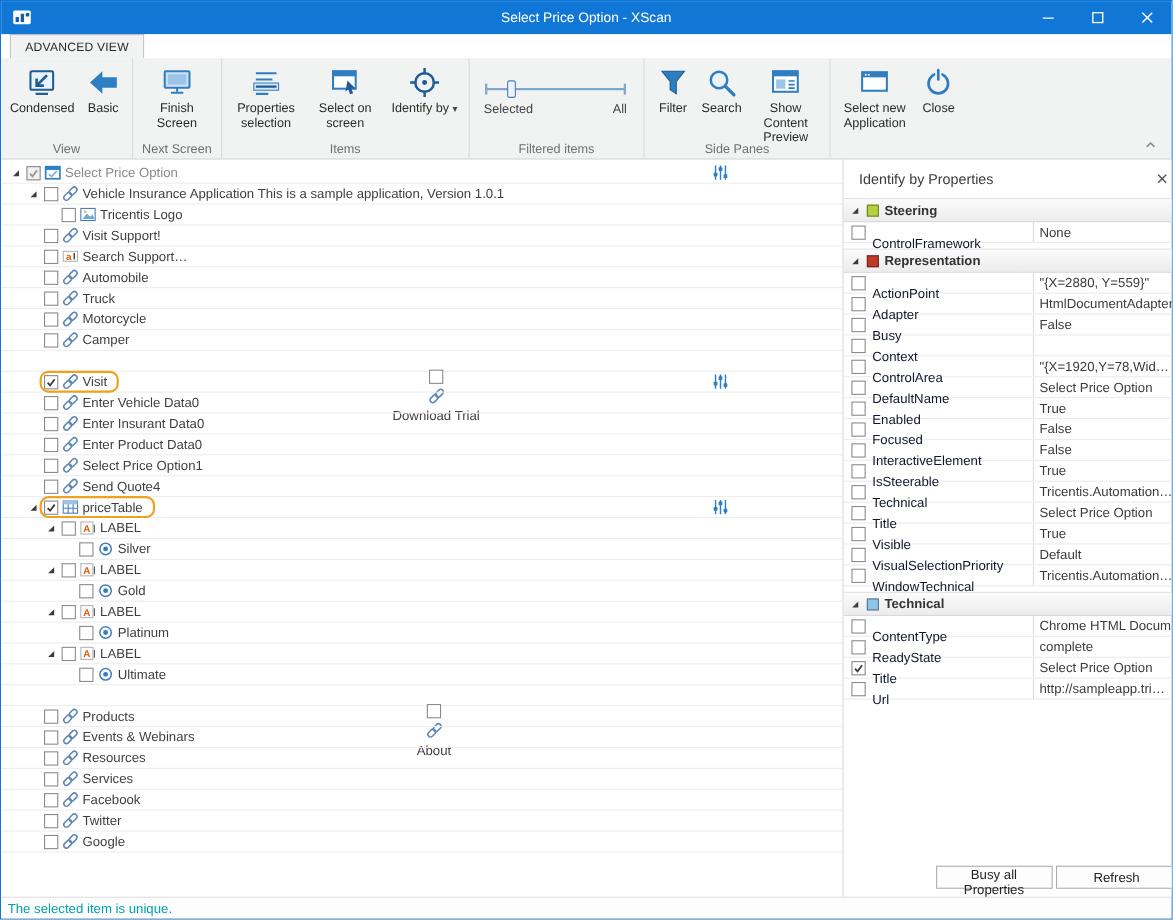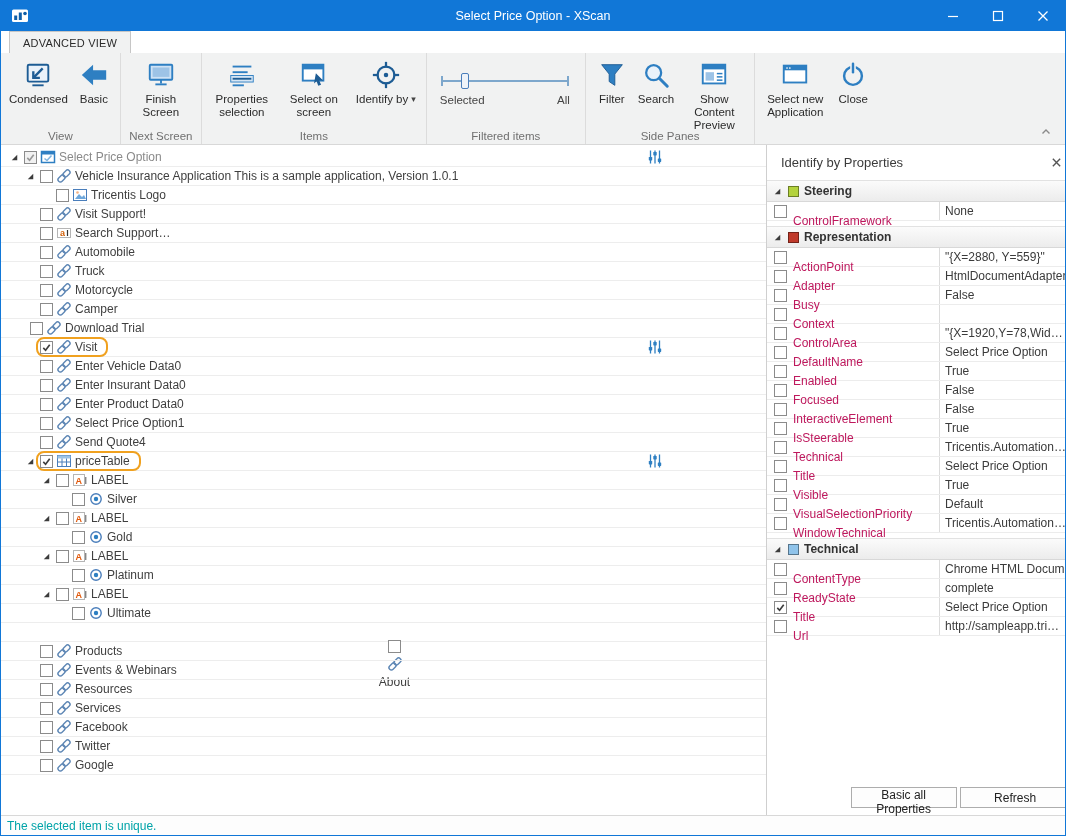--- a/index.html
+++ b/index.html
@@ -57,21 +57,21 @@
   .props-header{height:34px;display:flex;align-items:center;padding:0 12px 0 14px;font-size:13px;color:#3b3b3b;flex:none;}
   .pclose{margin-left:auto;width:16px;height:16px;display:flex;align-items:center;justify-content:center;}
   .props-body{flex:1;overflow:hidden;}
   .sec-header{height:22px;display:flex;align-items:center;gap:5px;padding-left:4px;background:linear-gradient(#fbfbfb,#ececec);border-top:1px solid #e2e2e2;border-bottom:1px solid #d8d8d8;margin-top:5px;}
   .sec-header:first-child{margin-top:1px;}
   .sec-exp{width:12px;height:12px;display:flex;align-items:center;justify-content:center;}
   .swatch{width:11px;height:11px;border:1px solid rgba(0,0,0,.4);flex:none;}
   .sec-name{font-weight:bold;font-size:12px;color:#333;}
   .prow{height:19px;display:flex;align-items:center;border-bottom:1px solid #ececec;font-size:12px;}
   .pcb{width:26px;display:flex;justify-content:center;flex:none;}
-  .pname{width:146px;flex:none;color:#be185d;overflow:hidden;white-space:nowrap;margin-top:20px;}
+  .pname{width:146px;flex:none;color:#0f172a;overflow:hidden;white-space:nowrap;margin-top:20px;}
   .pval{flex:1;align-self:stretch;border-left:1px solid #dcdcdc;padding-left:5px;display:flex;align-items:center;color:#3b3b3b;overflow:hidden;white-space:nowrap;}
   .props-buttons{flex:none;display:flex;justify-content:flex-end;gap:3px;padding:4px 6px 7px;}
   .props-buttons button{font-family:inherit;font-size:12px;height:21px;background:#fdfdfd;border:1px solid #adadad;padding:0 4px;color:#222;}
   .btn-load{width:106px;}
   .btn-refresh{width:111px;}
 
   
   .statusbar{height:20px;border-top:1px solid #d8d8d8;background:#fdfdfd;display:flex;align-items:center;padding-left:6px;font-size:12px;color:#00a3a8;}
 </style>
 </head>
@@ -404,21 +404,21 @@
           <span class="ticon">
             <svg viewBox="0 0 16 16" width="16" height="16">
               <g transform="rotate(-45 8 8)" fill="none" stroke="#5e87b5" stroke-width="1.4">
                 <rect x="0.5" y="5.6" width="8" height="4.8" rx="2.4"></rect>
                 <rect x="7.5" y="5.6" width="8" height="4.8" rx="2.4"></rect>
               </g>
             </svg>
           </span>
           <span class="tlabel">Camper</span>
         </div>
-        <div class="trow" style="padding-left: 12px;">
+        <div class="trow" style="padding-left: 26px; flex-direction: column;">
           <span class="expander"></span>
           <span class="cb"></span>
           <span class="ticon">
             <svg viewBox="0 0 16 16" width="16" height="16">
               <g transform="rotate(-45 8 8)" fill="none" stroke="#5e87b5" stroke-width="1.4">
                 <rect x="0.5" y="5.6" width="8" height="4.8" rx="2.4"></rect>
                 <rect x="7.5" y="5.6" width="8" height="4.8" rx="2.4"></rect>
               </g>
             </svg>
           </span>
@@ -946,21 +946,21 @@
           </div>
           <div class="prow">
             <span class="pcb">
               <span class="cb"></span>
             </span>
             <span class="pname">Url</span>
             <span class="pval">http://sampleapp.tri…</span>
           </div>
         </div>
       <div class="props-buttons">
-        <button class="btn-load">Basic all Properties</button>
+        <button class="btn-load">Busy all Properties</button>
         <button class="btn-refresh">Refresh</button>
       </div>
     </div>
   </div>
 
   <div class="statusbar">
     <span>The selected item is unique.</span>
   </div>
 
 </div>

